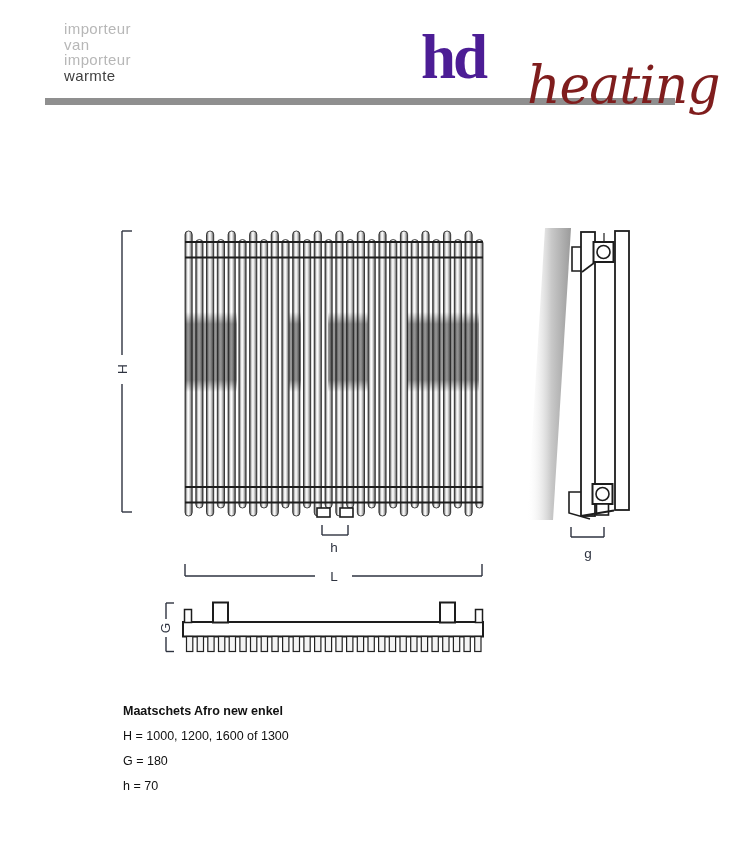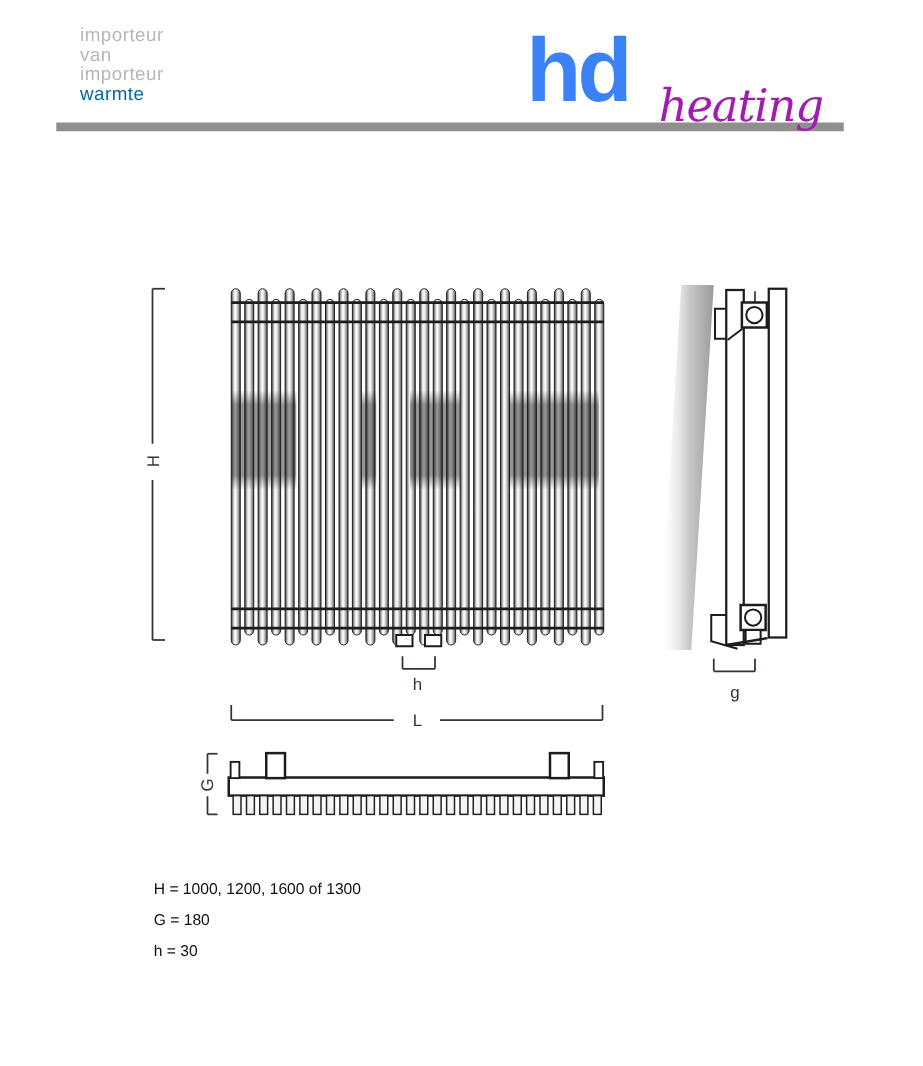--- a/index.html
+++ b/index.html
@@ -2,26 +2,26 @@
 <html><head>
 <meta charset="utf-8">
 <style>
   html,body{margin:0;padding:0;background:#fff;}
   .page{position:relative;width:738px;height:853px;background:#ffffff;overflow:hidden;
         font-family:"Liberation Sans",sans-serif;padding-left:31px;}
 
   
   .tagline{position:absolute;left:64px;top:21px;font-size:15px;line-height:15.5px;
            color:#b7b7b7;letter-spacing:.4px;}
-  .tagline .accent{color:#0369a1;}
+  .tagline .accent{color:#404040;}
   .rule{position:absolute;left:45px;top:98px;width:630px;height:7px;background:#8f8f8f;}
-  .brand-hd{position:absolute;left:421px;top:9px;font-size:72px;line-height:97px;
-            font-weight:bold;color:#3b82f6;letter-spacing:-3px;}
-  .brand-heating{position:absolute;left:527px;top:62px;font-size:36px;line-height:47px;
-            font-style:italic;font-family:"DejaVu Serif",serif;color:#a21caf;letter-spacing:-1px;}
+  .brand-hd{position:absolute;left:421px;top:9px;font-size:63px;line-height:97px;
+            font-weight:bold;color:#4c1d95;letter-spacing:-3px;font-family:Liberation Serif, serif;}
+  .brand-heating{position:absolute;left:527px;top:62px;font-size:52px;line-height:47px;
+            font-style:italic;font-family:"DejaVu Serif",serif;color:#7f1d1d;letter-spacing:-1px;}
 
   
   .drawing{position:absolute;left:0;top:0;width:738px;height:853px;}
   .drawing text{font-family:"Liberation Sans",sans-serif;font-size:13.5px;fill:#2e3340;}
 
   
   .specs{position:absolute;left:123px;top:699px;font-size:12.5px;line-height:25px;color:#111;}
   .specs .title{font-weight:bold;}
 </style>
 </head>
@@ -200,18 +200,19 @@
     </g>
 
     <text transform="translate(127 369) rotate(-90)" text-anchor="middle">H</text>
     <text x="334" y="552" text-anchor="middle">h</text>
     <text x="334" y="581" text-anchor="middle">L</text>
     <text x="588" y="558" text-anchor="middle">g</text>
     <text transform="translate(170 628) rotate(-90)" text-anchor="middle">G</text>
   </svg>
 
   <div class="specs">
+    <div class="title">Maatschets Afro new enkel</div>
     <div>H = 1000, 1200, 1600 of 1300</div>
     <div>G = 180</div>
-    <div>h = 30</div>
+    <div>h = 70</div>
   </div>
 
 </div>
 
 </body></html>

